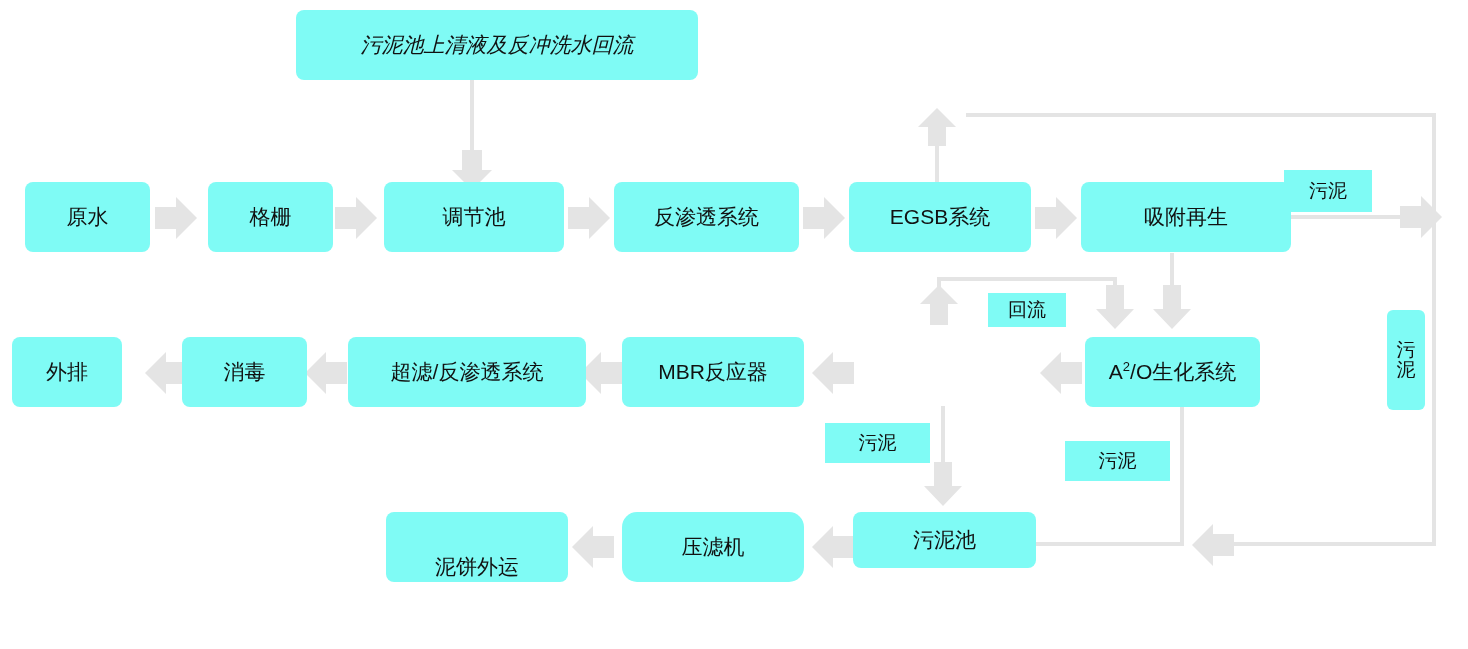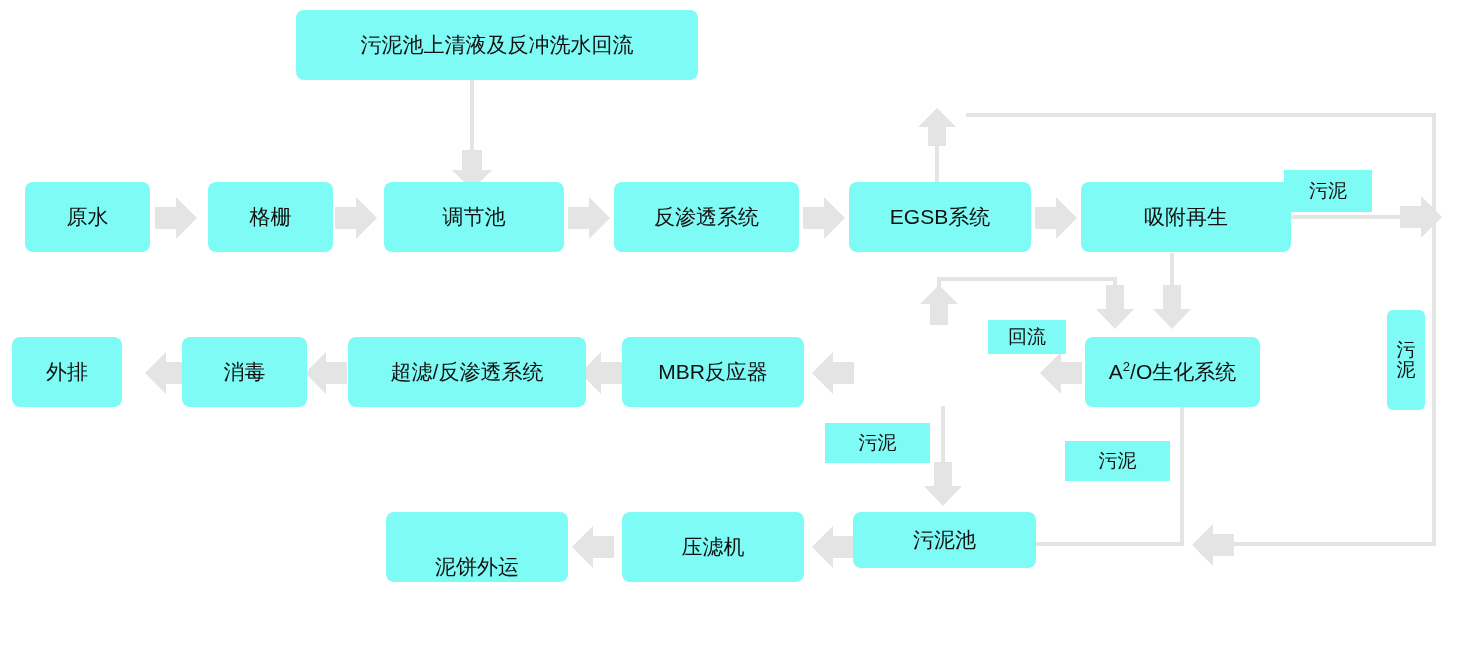--- a/index.html
+++ b/index.html
@@ -182,21 +182,21 @@
     <svg width="42" height="42" viewBox="0 0 42 42">
         <polygon points="42,10 21,10 21,0 0,21 21,42 21,32 42,32" fill="#E4E4E4"></polygon>
       </svg>
   </div>
   <div class="arrow" style="left:572px; top:526px;">
     <svg width="42" height="42" viewBox="0 0 42 42">
         <polygon points="42,10 21,10 21,0 0,21 21,42 21,32 42,32" fill="#E4E4E4"></polygon>
       </svg>
   </div>
 
-  <div class="node" style="left:296px; top:10px; width:402px; height:70px;">
+  <div class="node" style="left:296px; top:10px; width:402px; height:70px;font-style:italic;">
     <span>污泥池上清液及反冲洗水回流</span>
   </div>
 
   <div class="node" style="left:25px; top:182px; width:125px; height:70px;">
     <span>原水</span>
   </div>
 
   <div class="node" style="left:208px; top:182px; width:125px; height:70px;">
     <span>格栅</span>
   </div>
@@ -219,21 +219,21 @@
 
   <div class="node small" style="left:1284px; top:170px; width:88px; height:42px;">
     <span>污泥</span>
   </div>
 
   <div class="node vert" style="left:1387px; top:310px; width:38px; height:100px;">
     <span>污</span>
     <span>泥</span>
   </div>
 
-  <div class="node small" style="left:988px; top:293px; width:78px; height:34px;margin-top:27px;">
+  <div class="node small" style="left:988px; top:293px; width:78px; height:34px;">
     <span>回流</span>
   </div>
 
   <div class="node" style="left:1085px; top:337px; width:175px; height:70px;">
     <span><span>A</span><span class="sup">2</span><span>/O生化系统</span></span>
   </div>
 
 
   <div class="node" style="left:622px; top:337px; width:182px; height:70px;">
     <span>MBR反应器</span>
@@ -256,21 +256,21 @@
   </div>
 
   <div class="node small" style="left:1065px; top:441px; width:105px; height:40px;">
     <span>污泥</span>
   </div>
 
   <div class="node" style="left:853px; top:512px; width:183px; height:56px;">
     <span>污泥池</span>
   </div>
 
-  <div class="node" style="left:622px; top:512px; width:182px; height:70px;">
+  <div class="node" style="left:622px; top:512px; width:182px; height:70px;border-radius:15px;">
     <span>压滤机</span>
   </div>
 
   <div class="node" style="left:386px; top:512px; width:182px; height:70px;align-items:flex-end;">
     <span>泥饼外运</span>
   </div>
 
 </div>
 
 </body></html>

